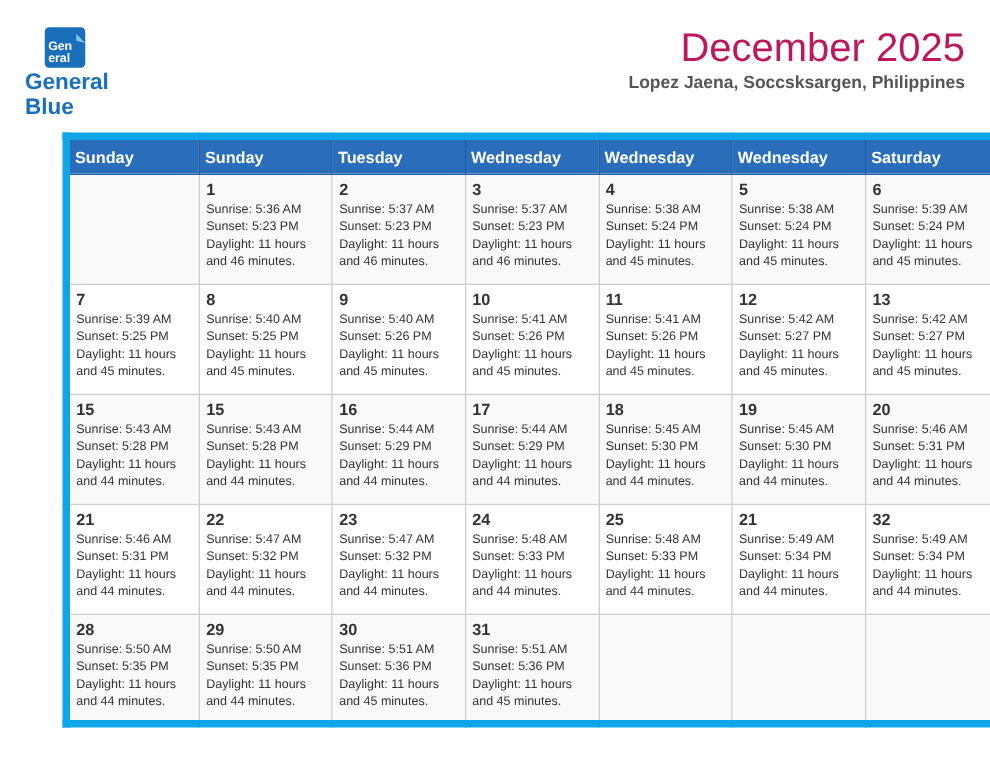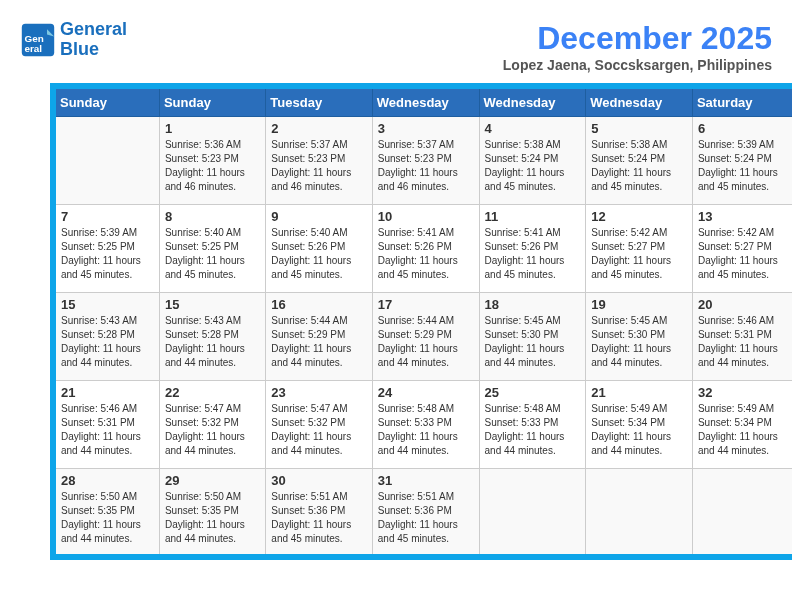--- a/index.html
+++ b/index.html
@@ -12,42 +12,43 @@
     }
     .header {
       display: flex;
       justify-content: space-between;
       align-items: flex-start;
       margin-bottom: 10px;
     }
     .logo {
       display: flex;
       align-items: center;
+      flex-direction: column;
     }
     .logo-text {
       font-size: 18px;
       font-weight: bold;
       color: #333;
       line-height: 1.1;
     }
     .logo-text span {
       color: #1a6fbd;
     }
     .logo-icon {
       width: 36px;
       height: 36px;
       margin-right: 4px;
     }
     .title-block {
       text-align: right;
     }
     .month-title {
       font-size: 32px;
-      font-weight: bold;
-      color: #3b82f6;
+      font-weight: normal;
+      color: #be185d;
     }
     .location {
       font-size: 14px;
       color: #555;
       font-weight: bold;
     }
     table {
       width: 100%;
       border-collapse: collapse;
       border: 6px solid #0ea5e9;

